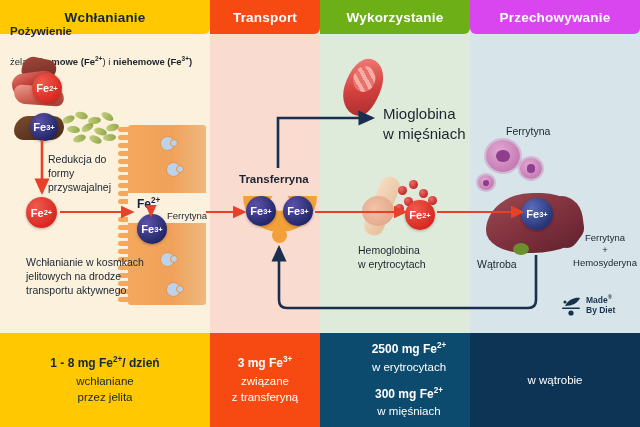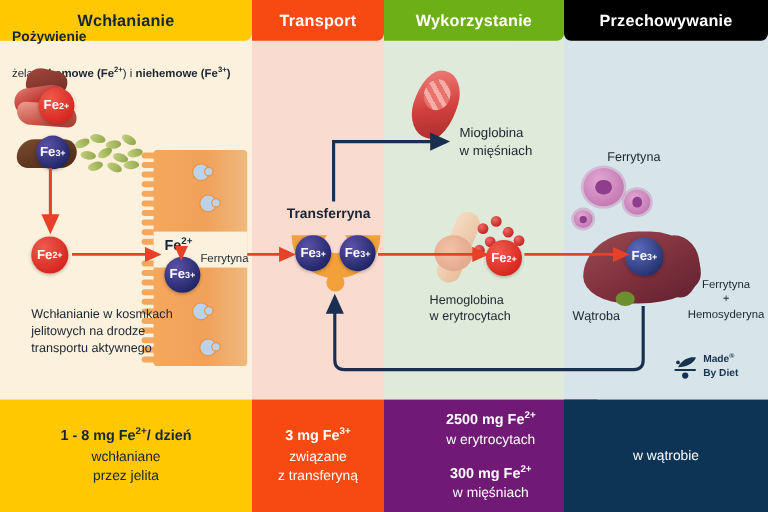--- a/index.html
+++ b/index.html
@@ -20,32 +20,32 @@
   
   .header { position:absolute; top:0; left:0; width:640px; height:34px; }
   .tab {
     position:absolute; top:0; height:34px;
     display:flex; align-items:center; justify-content:center;
     font-weight:bold; font-size:13.5px; letter-spacing:.2px;
   }
   .tab-0 { left:0;   width:210px; background:#FFC800; color:#13263A; border-radius:0 0 6px 0;}
   .tab-1 { left:210px; width:110px; background:#F64A12; color:#fff; border-radius:0 0 6px 0;}
   .tab-2 { left:320px; width:150px; background:#6DAF16; color:#fff; border-radius:0 0 6px 0;}
-  .tab-3 { left:470px; width:170px; background:#000000; color:#fff; border-radius:0 0 6px 6px;}
+  .tab-3 { left:470px; width:170px; background:#d946ef; color:#fff; border-radius:0 0 6px 6px;}
 
   
   .footer { position:absolute; left:0; top:333px; width:640px; height:94px; }
   .fbar {
     position:absolute; top:0; height:94px;
     display:flex; flex-direction:column; align-items:center; justify-content:center;
     text-align:center; line-height:1.45; font-size:11.5px; padding:4px;
   }
   .fbar-0 { left:0;   width:210px; background:#FFC800; color:#13263A; }
   .fbar-1 { left:210px; width:110px; background:#F64A12; color:#fff; }
-  .fbar-2 { left:320px; width:178px; background:#701a75; color:#fff; }
+  .fbar-2 { left:320px; width:178px; background:#0c4a6e; color:#fff; }
   .fbar-3 { left:470px; width:170px; background:#0D3454; color:#fff; }
   .fbar b { font-weight:bold; font-size:12px; }
   .fbar .gap { height:9px; }
 
   
   .txt { position:absolute; color:#1b2430; font-size:10.5px; line-height:1.35; }
   .txt.bold { font-weight:bold; }
   sup { font-size:.68em; vertical-align:super; }
 
   
@@ -240,20 +240,21 @@
 
   <div class="fe red" style="left:32px; top:73px; width:30px; height:30px;">
     <span>Fe</span>
       <sup>2+</sup>
   </div>
   <div class="fe blue" style="left:30px; top:113px; width:28px; height:28px;">
     <span>Fe</span>
       <sup>3+</sup>
   </div>
 
+  <div class="txt" style="left:48px; top:152px; width:78px;">Redukcja do<br>formy<br>przyswajalnej</div>
 
   <div class="fe red" style="left:26px; top:197px; width:31px; height:31px;">
     <span>Fe</span>
       <sup>2+</sup>
   </div>
 
   <div class="villi">
     <div class="villus" style="top:2px;"></div>
       <div class="villus" style="top:10px;"></div>
     <div class="villus" style="top:18px;"></div>
@@ -300,21 +301,21 @@
   <div class="fe blue" style="left:246px; top:196px; width:30px; height:30px;">
     <span>Fe</span>
       <sup>3+</sup>
   </div>
   <div class="fe blue" style="left:283px; top:196px; width:30px; height:30px;">
     <span>Fe</span>
       <sup>3+</sup>
   </div>
 
   <div class="muscle-top"></div>
-  <div class="txt" style="left:383px; top:104px; width:86px; font-size:11px;">Mioglobina<br>w mięśniach</div>
+  <div class="txt" style="left:383px; top:104px; width:86px; font-size:15px;">Mioglobina<br>w mięśniach</div>
 
   <div class="bone"></div>
   <div class="marrow"></div>
   <div class="rbc" style="left:398px; top:186px;"></div>
   <div class="rbc" style="left:409px; top:180px;"></div>
   <div class="rbc" style="left:419px; top:189px;"></div>
   <div class="rbc" style="left:404px; top:197px;"></div>
   <div class="rbc" style="left:416px; top:202px;"></div>
   <div class="rbc" style="left:428px; top:196px;"></div>
   <div class="rbc" style="left:395px; top:204px;"></div>

